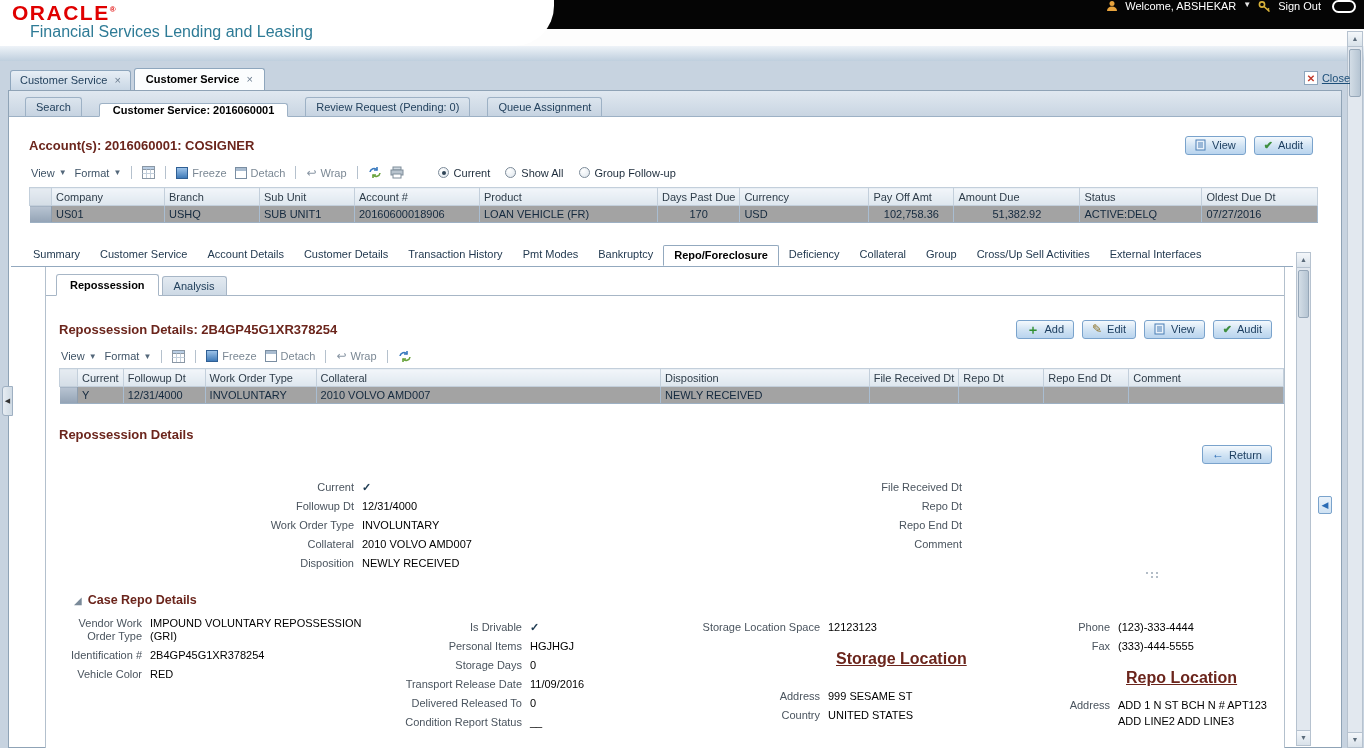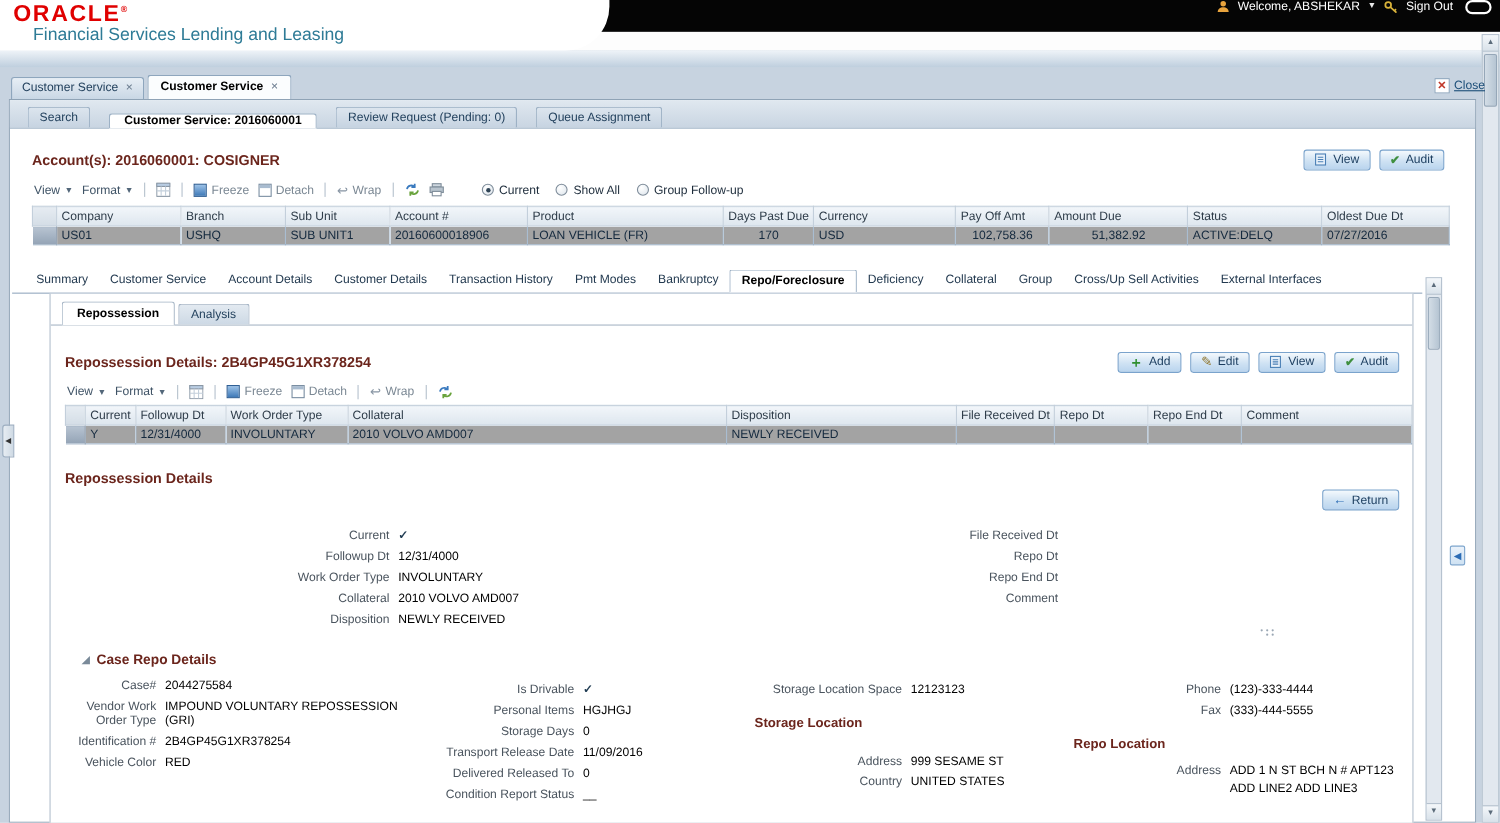--- a/index.html
+++ b/index.html
@@ -106,21 +106,21 @@
 .case-title{font-size:12.5px;font-weight:bold;color:#6b251c}
 .ccol{position:absolute}
 .case-c1{left:8px;top:350px;width:330px}
 .case-c1 .lbl{width:96px}
 .case-c2{left:330px;top:354px;width:300px}
 .case-c2 .lbl{width:154px}
 .case-c3{left:640px;top:354px;width:292px}
 .case-c3 .lbl{width:142px}
 .case-c4{left:930px;top:354px;width:312px}
 .case-c4 .lbl{width:142px}
-.subhead{font-weight:bold;color:#6b251c;font-size:12px;}
+.subhead{font-weight:bold;text-decoration:underline;color:#6b251c;font-size:16px;margin-left:150px}
 .case-c3 .subhead{margin-top:16px;margin-bottom:22px}
 .case-c4 .subhead{margin-top:16px;margin-bottom:12px}
 .vstack{display:flex;flex-direction:column;gap:3px}
 
 
 .sbar{position:absolute;background:#e2e8ef;border:1px solid #b6c2cf}
 .sb-outer{left:1347px;top:31px;width:16px;height:717px}
 .sb-inner{left:1296px;top:252px;width:15px;height:494px}
 .sb-btn{height:15px;background:linear-gradient(#f4f7fa,#d9e2ea);border-bottom:1px solid #b6c2cf;text-align:center;font-size:7px;color:#5b6b7a;line-height:14px;cursor:pointer}
 .sb-btn.bottom{position:absolute;bottom:0;left:0;right:0;border-bottom:none;border-top:1px solid #b6c2cf}
@@ -491,24 +491,20 @@
         </div>
     </div>
 
     <div class="case-hdr">
       <span class="tri">◢</span>
       <span class="case-title">Case Repo Details</span>
     </div>
 
     <div class="ccol case-c1">
       <div class="frow">
-          <span class="lbl">Case#</span>
-          <span class="val">2044275584</span>
-        </div>
-      <div class="frow">
           <span class="lbl">Vendor Work Order Type</span>
           <span class="val">IMPOUND VOLUNTARY REPOSSESSION (GRI)</span>
         </div>
       <div class="frow">
           <span class="lbl">Identification #</span>
           <span class="val">2B4GP45G1XR378254</span>
         </div>
       <div class="frow">
           <span class="lbl">Vehicle Color</span>
           <span class="val">RED</span>

